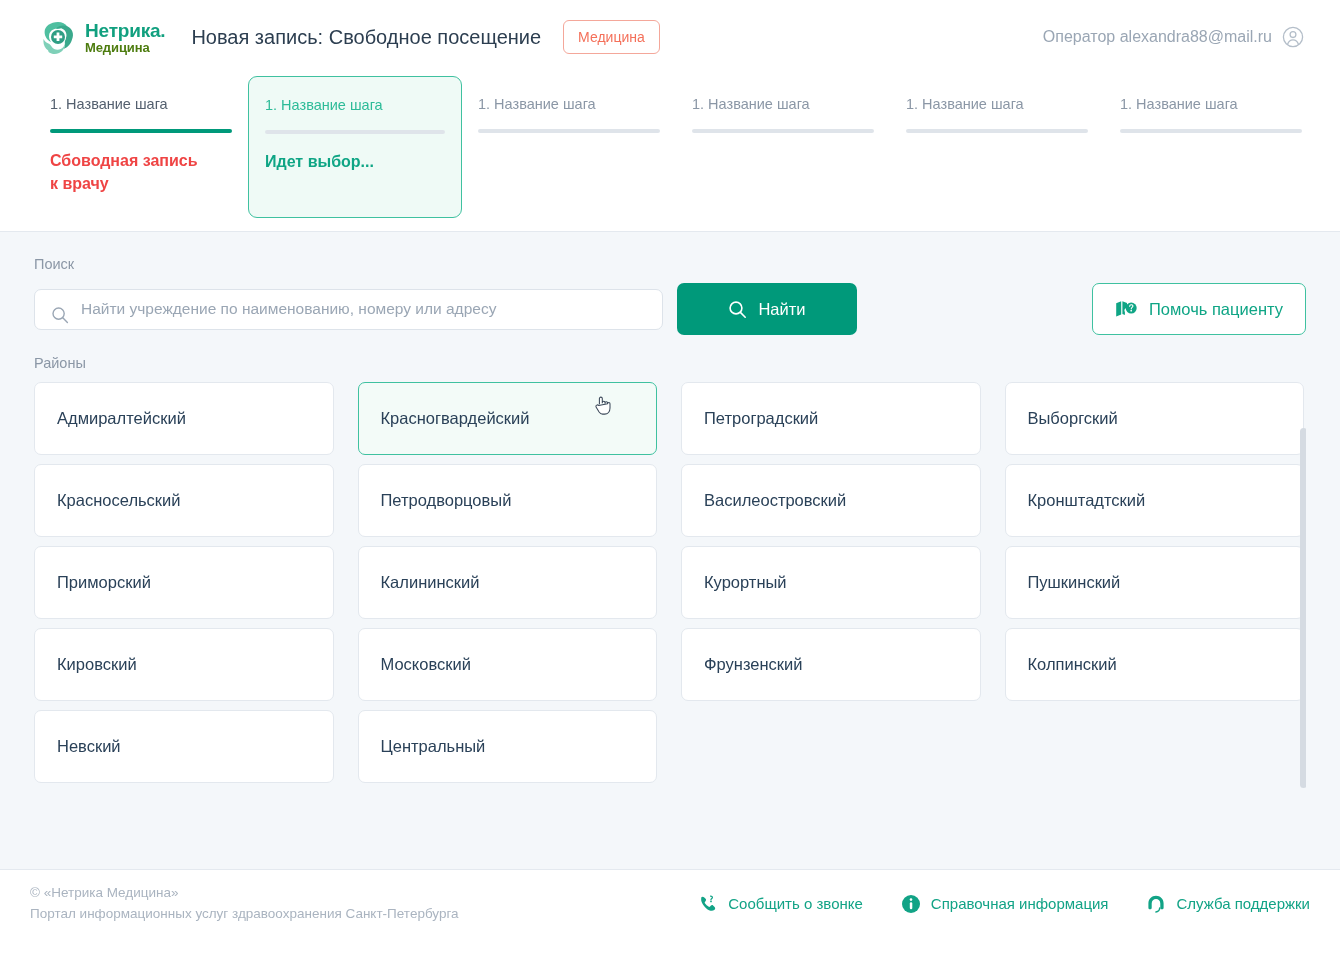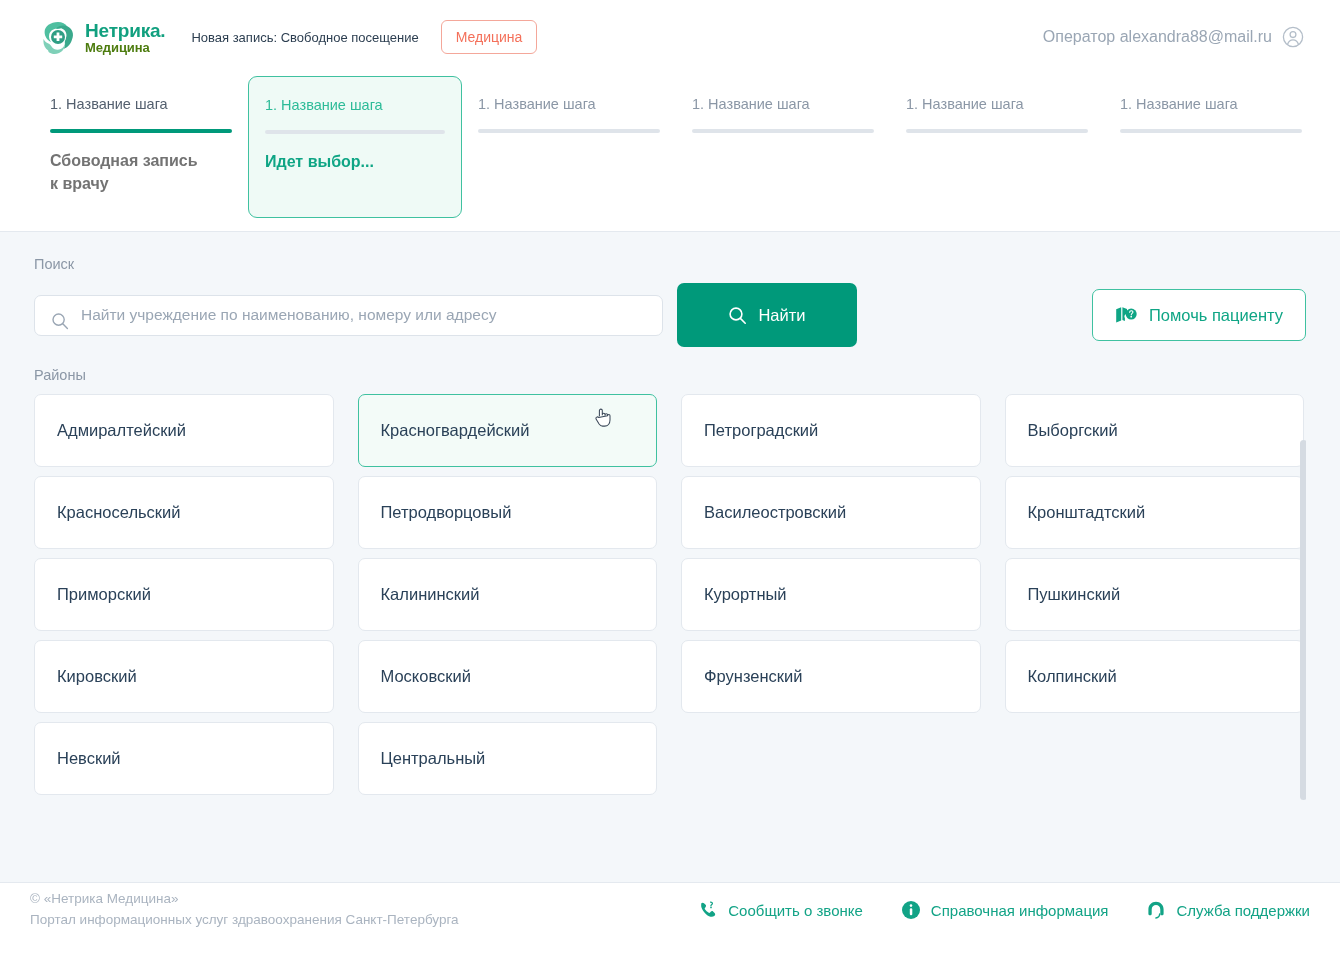--- a/index.html
+++ b/index.html
@@ -32,21 +32,21 @@
     font-size: 19px; font-weight: bold; color: #11a07f;
     letter-spacing: -0.2px;
   }
   .logo-text .l2 {
     display: block;
     font-size: 13px; font-weight: bold; color: #4d7c0f;
     letter-spacing: -0.1px; margin-top: 1px;
   }
   .record-title {
     margin-left: 26px;
-    font-size: 13px;
+    font-size: 20px;
     color: #2c3e50;
     white-space: nowrap;
   }
   .finish-btn {
     margin-left: 22px;
     border: 1px solid #f4a79a;
     color: #f4705a;
     background: #ffffff;
     border-radius: 6px;
     font-size: 14px;
@@ -85,21 +85,21 @@
   .step .step-bar {
     height: 4px;
     border-radius: 3px;
     background: #dfe4ea;
     width: 100%;
   }
   .step .step-value {
     margin-top: 17px;
     font-size: 16px;
     line-height: 1.42;
-    color: #737373;
+    color: #ef4444;
     font-weight: bold;
   }
 
   
   .step.done .step-label { color: #54606f; }
   .step.done .step-bar { background: #00997a; height: 4px; }
 
   
   .step.active {
     background: #effaf6;
@@ -140,21 +140,21 @@
     color: #2c3e50;
     outline: none;
   }
   .search-box input::placeholder { color: #9aa6b4; }
   .search-box .mag {
     position: absolute; left: 17px; top: 17px;
     width: 18px; height: 18px;
   }
   .find-btn {
     margin-left: 14px;
-    width: 180px; height: 64px;
+    width: 180px; height: 52px;
     background: #00997a;
     color: #ffffff;
     border: none; border-radius: 7px;
     font-size: 16.5px;
     font-family: inherit;
     display: flex; align-items: center; justify-content: center; gap: 11px;
     cursor: pointer;
   }
   .find-btn .mag-w { width: 19px; height: 19px; display:block; }
   .help-btn {
@@ -215,21 +215,21 @@
     position: absolute;
     right: 44px; top: 12px;
     width: 18px; height: 22px;
     pointer-events: none;
   }
 
   
   .footer {
     position: absolute;
     left: 0; bottom: 0;
-    width: 1340px; height: 71px;
+    width: 1340px; height: 84px;
     background: #ffffff;
     border-top: 1px solid #e4e9ef;
     display: flex; align-items: center;
     padding: 0 30px 16px 30px;
   }
   .copy { font-size: 13.5px; color: #aab4c0; line-height: 1.55; }
   .foot-links { margin-left: auto; display: flex; align-items: center; gap: 38px; }
   .foot-link {
     display: flex; align-items: center; gap: 10px;
     color: #12a386; font-size: 15px;

